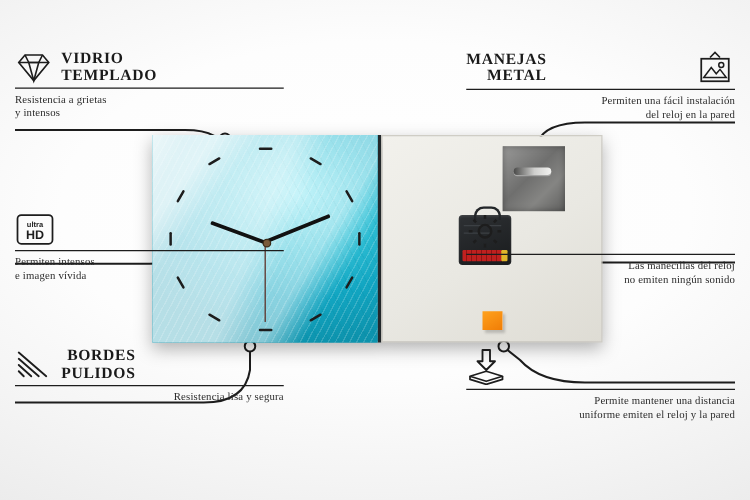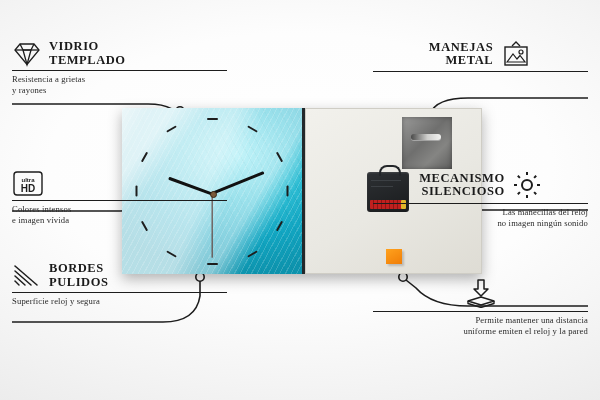--- a/index.html
+++ b/index.html
@@ -9,40 +9,40 @@
     background:#ffffff;
   }
   #stage{
     position:relative;width:600px;height:400px;
     background:
       radial-gradient(ellipse 560px 300px at 50% 42%, #ffffff 0%, #fdfdfd 45%, #f4f4f4 72%, #eaeaea 100%);
   }
   
   .feature{position:absolute;width:215px;}
   .feat-head{display:flex;align-items:center;gap:7px;}
-  .feat-right .feat-head{justify-content:center;}
+  .feat-right .feat-head{justify-content:space-between;}
   .title{
     font-family:"Liberation Serif", serif;
     font-size:12.5px;font-weight:700;letter-spacing:.55px;
     color:#1a1a1a;line-height:13.5px;text-transform:uppercase;
     white-space:pre-line;
   }
   .feat-right .title{text-align:right;}
   .rule{height:1px;background:#1d1d1d;margin-top:3px;width:100%;}
   .desc{
     font-family:"Liberation Serif", serif;
     font-size:8.6px;color:#2a2a2a;line-height:10.6px;
     margin-top:3px;white-space:pre-line;letter-spacing:.15px;
   }
   .feat-right .desc{text-align:right;}
   .icon{flex:0 0 auto;display:block;}
   
   #f-vidrio{left:12px;top:40px;}
   #f-impresion{left:12px;top:170px;}
-  #f-bordes{left:12px;top:262px;}
+  #f-bordes{left:12px;top:278px;text-align:right;}
   #f-manejas{left:373px;top:40px;width:215px;}
   #f-mecanismo{left:373px;top:170px;width:215px;}
   #f-espaciador{left:373px;top:278px;width:215px;}
   
   #wires{position:absolute;left:0;top:0;width:600px;height:400px;pointer-events:none;}
   
   #product{position:absolute;left:122px;top:108px;width:360px;height:166px;
     filter:drop-shadow(0 5px 7px rgba(0,0,0,.30));}
   .panel{position:absolute;top:0;height:166px;}
   #front{left:0;width:180px;overflow:hidden;border-right:3px solid #23282b;}
@@ -159,83 +159,83 @@
           <path d="M3,9 L27,9"></path>
             <path d="M8,3 L11,9 L15,23.5 L19,9 L22,3"></path>
             <path d="M11,9 L19,9"></path>
         </g>
       </svg>
       <div class="title">VIDRIO
 TEMPLADO</div>
     </div>
     <div class="rule"></div>
     <div class="desc">Resistencia a grietas
-y rayones</div>
+y intensos</div>
   </div>
 
   <div class="feature feat-left" id="f-impresion">
     <div class="feat-head">
       <svg class="icon" width="32" height="27" viewBox="0 0 32 27">
         <rect x="2" y="2" width="28" height="23" rx="3" fill="none" stroke="#1d1d1d" stroke-width="1.4"></rect>
         <text x="16" y="11.5" font-family="Liberation Sans, sans-serif" font-size="6" font-weight="bold" text-anchor="middle" fill="#1d1d1d">ultra</text>
         <text x="16" y="21.5" font-family="Liberation Sans, sans-serif" font-size="10" font-weight="bold" text-anchor="middle" fill="#1d1d1d">HD</text>
       </svg>
     </div>
     <div class="rule"></div>
-    <div class="desc">Colores intensos
+    <div class="desc">Permiten intensos
 e imagen vívida</div>
   </div>
 
   <div class="feature feat-left" id="f-bordes">
     <div class="feat-head">
       <svg class="icon" width="30" height="24" viewBox="0 0 30 24">
         <g stroke="#1d1d1d" stroke-width="1.5" stroke-linecap="round">
           <path d="M3,2 L25,21"></path>
             <path d="M3,7 L19,21"></path>
             <path d="M3,12 L13,21"></path>
             <path d="M3,17 L7,21"></path>
         </g>
       </svg>
       <div class="title">BORDES
 PULIDOS</div>
     </div>
     <div class="rule"></div>
-    <div class="desc">Superficie reloj y segura</div>
+    <div class="desc">Resistencia lisa y segura</div>
   </div>
 
   <div class="feature feat-right" id="f-manejas">
     <div class="feat-head">
       <div class="title">MANEJAS
 METAL</div>
       <svg class="icon" width="32" height="28" viewBox="0 0 32 28">
         <path d="M12,6 L16,2 L20,6" fill="none" stroke="#1d1d1d" stroke-width="1.3"></path>
         <rect x="5" y="7" width="22" height="18" fill="none" stroke="#1d1d1d" stroke-width="1.4"></rect>
         <path d="M7,22 L13,14 L17,19 L20,15.5 L25,22 Z" fill="none" stroke="#1d1d1d" stroke-width="1.2"></path>
         <circle cx="21" cy="12" r="2" fill="none" stroke="#1d1d1d" stroke-width="1.2"></circle>
       </svg>
     </div>
     <div class="rule"></div>
+    <div class="desc">Permiten una fácil instalación
+del reloj en la pared</div>
   </div>
 
   <div class="feature feat-right" id="f-mecanismo">
     <div class="feat-head">
-      <div class="title">MECANISMO
-SILENCIOSO</div>
       <svg class="icon" width="30" height="30" viewBox="0 0 30 30">
         <g fill="none" stroke="#1d1d1d" stroke-width="2">
           <circle cx="15" cy="15" r="5"></circle>
           <path d="M15,2 L15,5 M15,25 L15,28 M2,15 L5,15 M25,15 L28,15
                    M5.8,5.8 L7.9,7.9 M22.1,22.1 L24.2,24.2
                    M24.2,5.8 L22.1,7.9 M7.9,22.1 L5.8,24.2"></path>
         </g>
       </svg>
     </div>
     <div class="rule"></div>
     <div class="desc">Las manecillas del reloj
-no imagen ningún sonido</div>
+no emiten ningún sonido</div>
   </div>
 
   <div class="feature feat-right" id="f-espaciador">
     <div class="feat-head">
       <svg class="icon" width="32" height="30" viewBox="0 0 32 30">
         <path d="M13,2 L19,2 L19,11 L23,11 L16,18 L9,11 L13,11 Z" fill="none" stroke="#1d1d1d" stroke-width="1.5" stroke-linejoin="round"></path>
         <path d="M16,19 L29,23 L16,27 L3,23 Z" fill="none" stroke="#1d1d1d" stroke-width="1.4" stroke-linejoin="round"></path>
         <path d="M3,23 L3,25.5 L16,29.5 L29,25.5 L29,23" fill="none" stroke="#1d1d1d" stroke-width="1.4" stroke-linejoin="round"></path>
       </svg>
     </div>

